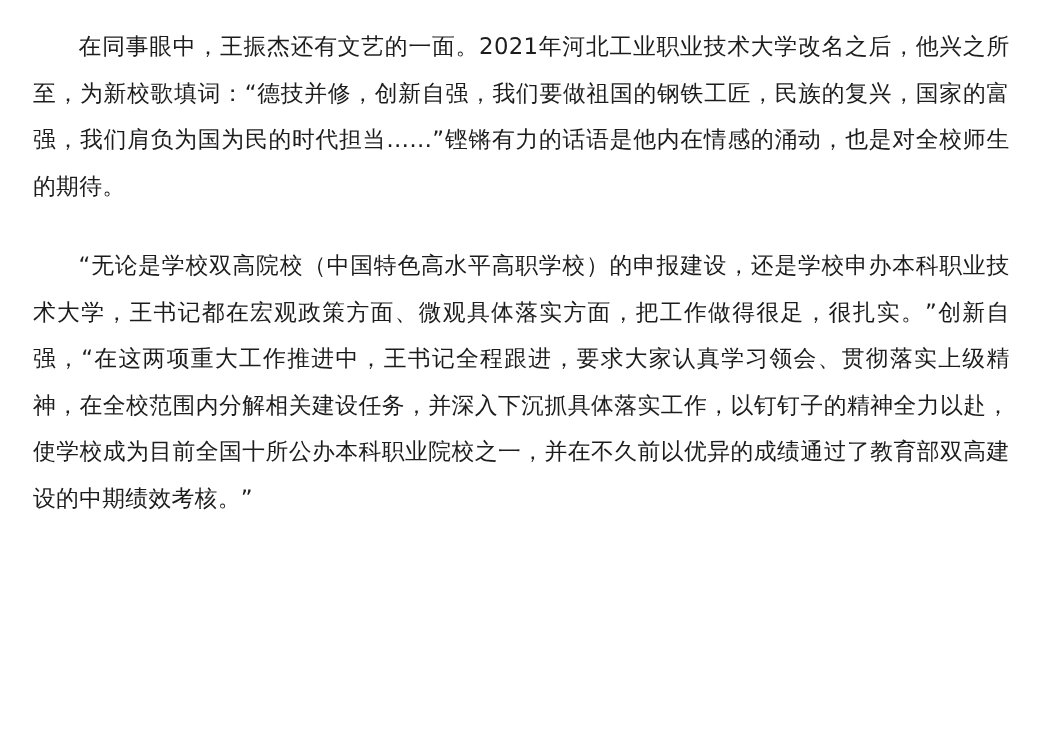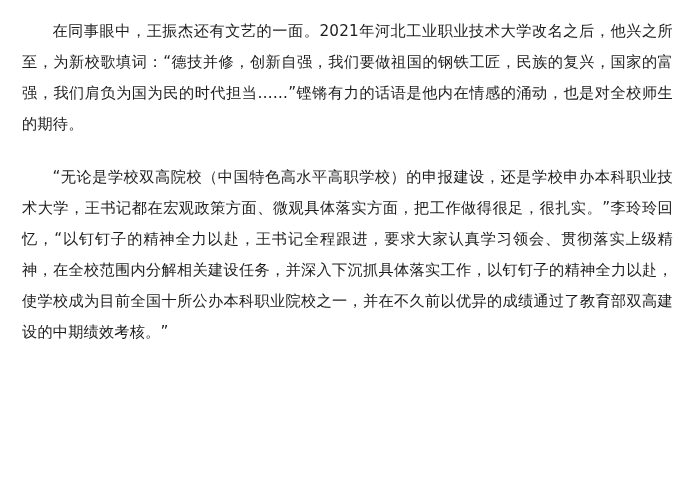--- a/index.html
+++ b/index.html
@@ -32,14 +32,14 @@
   }
   .para:last-child {
     margin-bottom: 0;
   }
 </style>
 </head>
 <body>
 
 <div class="article">
   <p class="para">在同事眼中，王振杰还有文艺的一面。2021年河北工业职业技术大学改名之后，他兴之所至，为新校歌填词：“德技并修，创新自强，我们要做祖国的钢铁工匠，民族的复兴，国家的富强，我们肩负为国为民的时代担当……”铿锵有力的话语是他内在情感的涌动，也是对全校师生的期待。</p>
-  <p class="para">“无论是学校双高院校（中国特色高水平高职学校）的申报建设，还是学校申办本科职业技术大学，王书记都在宏观政策方面、微观具体落实方面，把工作做得很足，很扎实。”李玲玲回忆，“以钉钉子的精神全力以赴，王书记全程跟进，要求大家认真学习领会、贯彻落实上级精神，在全校范围内分解相关建设任务，并深入下沉抓具体落实工作，以钉钉子的精神全力以赴，使学校成为目前全国十所公办本科职业院校之一，并在不久前以优异的成绩通过了教育部双高建设的中期绩效考核。”</p>
+  <p class="para">“无论是学校双高院校（中国特色高水平高职学校）的申报建设，还是学校申办本科职业技术大学，王书记都在宏观政策方面、微观具体落实方面，把工作做得很足，很扎实。”创新自强，“在这两项重大工作推进中，王书记全程跟进，要求大家认真学习领会、贯彻落实上级精神，在全校范围内分解相关建设任务，并深入下沉抓具体落实工作，以钉钉子的精神全力以赴，使学校成为目前全国十所公办本科职业院校之一，并在不久前以优异的成绩通过了教育部双高建设的中期绩效考核。”</p>
 </div>
 
 </body></html>

